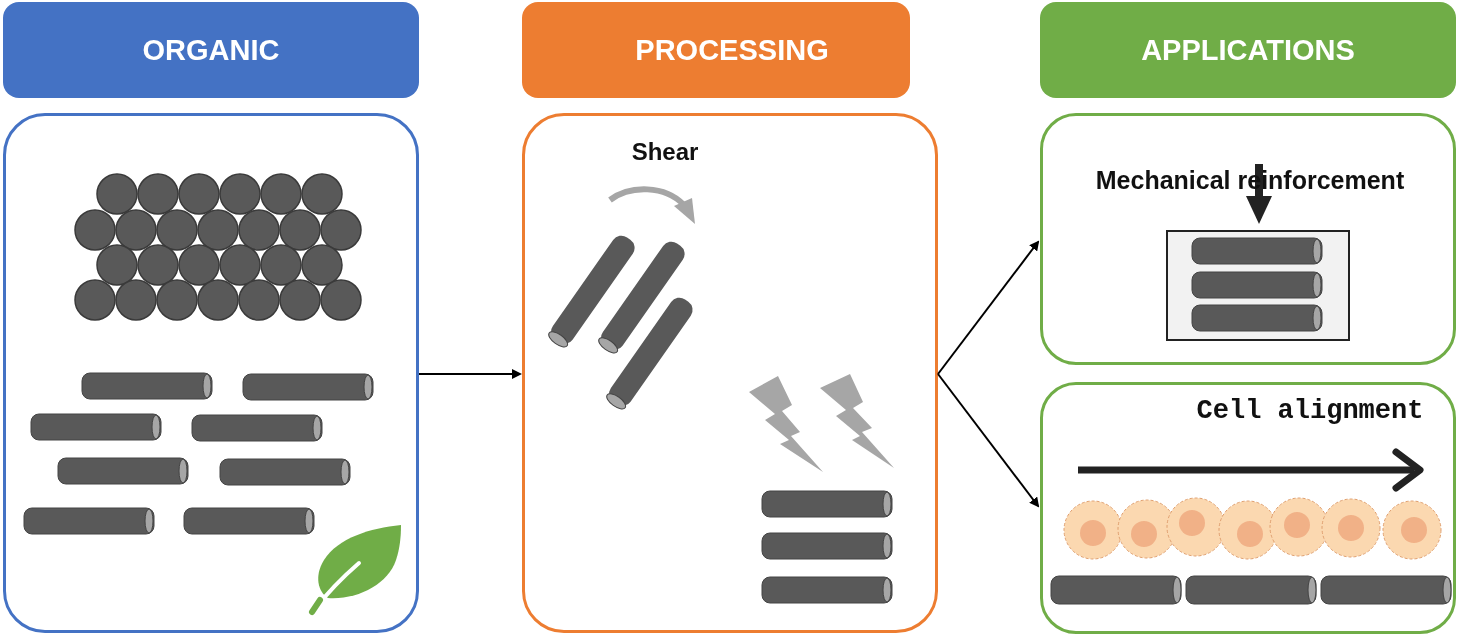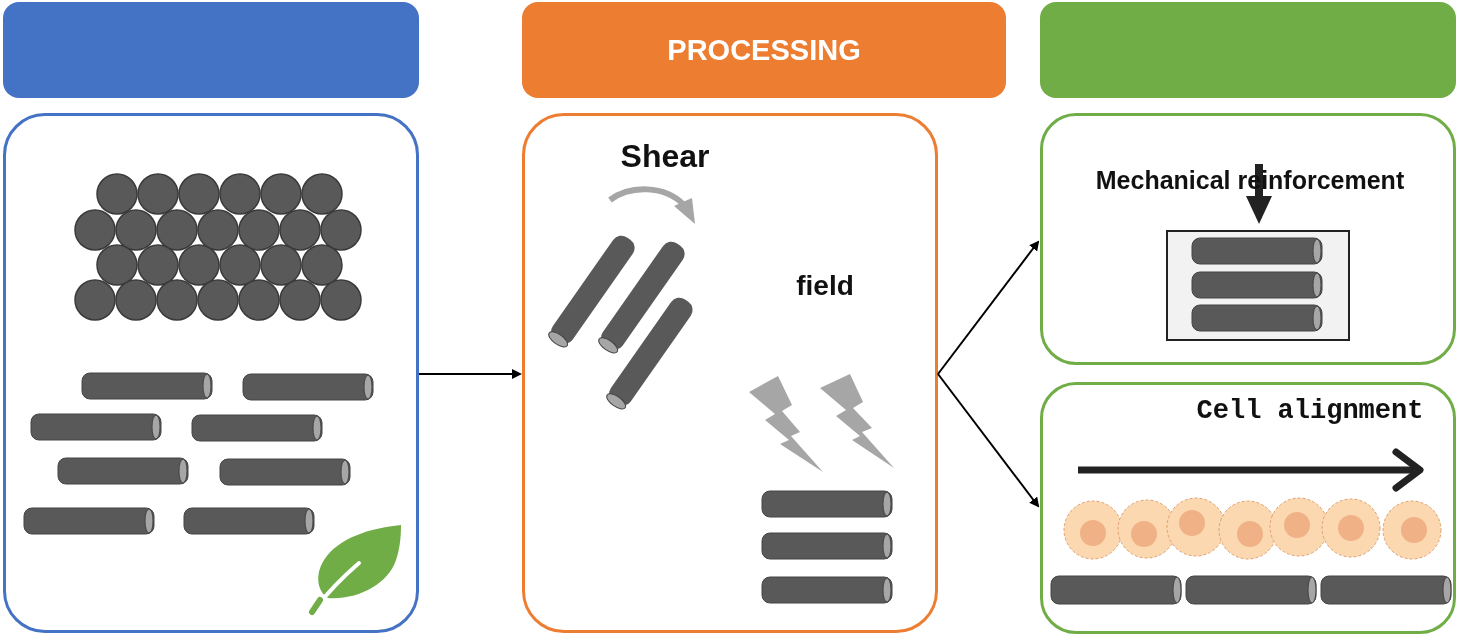--- a/index.html
+++ b/index.html
@@ -9,25 +9,27 @@
             font-size:29px; line-height:36px; text-align:center;
             display:flex; flex-direction:column; justify-content:center; }
   .panel { position:absolute; border-radius:42px; background:#fff; box-sizing:border-box; }
   .label { position:absolute; font-weight:bold; color:#111; text-align:center; white-space:nowrap; }
   svg.layer { position:absolute; left:0; top:0; }
 </style>
 </head>
 <body>
 
 <div class="header" style="left:3px;top:2px;width:416px;height:96px;background:#4472c4;">
+  <span>ORGANIC</span>
 </div>
-<div class="header" style="left:522px;top:2px;width:484px;height:96px;background:#ed7d31;">
+<div class="header" style="left:522px;top:2px;width:356px;height:96px;background:#ed7d31;padding-left:32px;">
   <span>PROCESSING</span>
 </div>
 <div class="header" style="left:1040px;top:2px;width:416px;height:96px;background:#70ad47;">
+  <span>APPLICATIONS</span>
 </div>
 
 <div class="panel" style="left:3px;top:113px;width:416px;height:520px;border:3px solid #4472c4;"></div>
 <div class="panel" style="left:522px;top:113px;width:416px;height:520px;border:3px solid #ed7d31;"></div>
 <div class="panel" style="left:1040px;top:113px;width:416px;height:252px;border:3px solid #70ad47;border-radius:36px;"></div>
 <div class="panel" style="left:1040px;top:382px;width:416px;height:252px;border:3px solid #70ad47;border-radius:36px;"></div>
 
 <svg class="layer" width="1460" height="637" viewBox="0 0 1460 637">
   <defs>
     <marker id="ah" markerWidth="10" markerHeight="10" refX="8" refY="5" orient="auto" markerUnits="userSpaceOnUse">
@@ -163,18 +165,17 @@
       <rect x="0" y="0" width="130" height="28" rx="8" fill="#595959" stroke="#444"></rect>
       <ellipse cx="126" cy="14" rx="4" ry="13" fill="#a6a6a6" stroke="#444"></ellipse>
     </g>
     <g transform="translate(1321,576)">
       <rect x="0" y="0" width="130" height="28" rx="8" fill="#595959" stroke="#444"></rect>
       <ellipse cx="126" cy="14" rx="4" ry="13" fill="#a6a6a6" stroke="#444"></ellipse>
     </g>
   </g>
 </svg>
 
-<div class="label" style="left:610px;top:138px;width:110px;font-size:32px;">Shear</div>
+<div class="label" style="left:610px;top:138px;width:110px;font-size:24px;">Shear</div>
 <div class="label" style="left:745px;top:268px;width:160px;font-size:28px;line-height:36px;">
-  <div>field</div>
 </div>
 <div class="label" style="left:1040px;top:126px;width:420px;font-size:25px;margin-top:40px;">Mechanical reinforcement</div>
 <div class="label" style="left:1100px;top:396px;width:420px;font-size:27px;font-family:Liberation Mono, monospace;">Cell alignment</div>
 
 </body></html>

